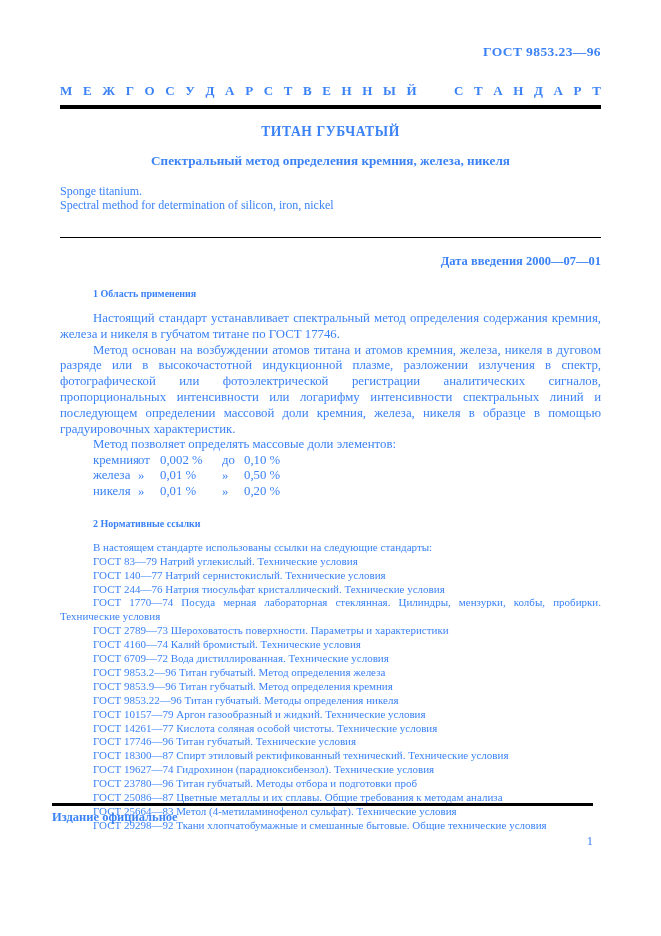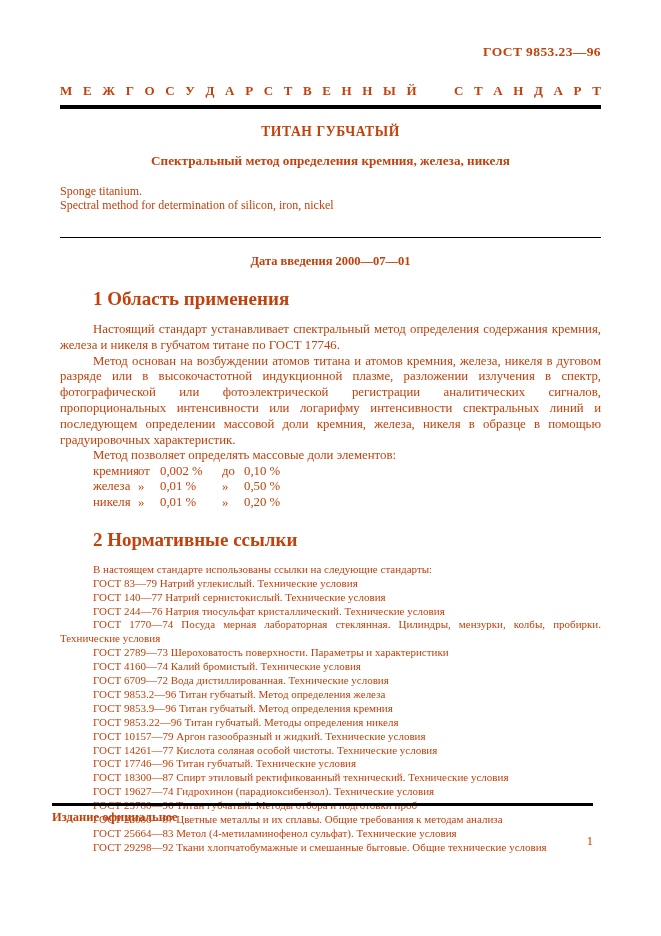--- a/index.html
+++ b/index.html
@@ -1,38 +1,38 @@
 <!DOCTYPE html>
 <html><head>
 <meta charset="utf-8">
 <style>
   html, body { margin:0; padding:0; background:#ffffff; }
   .page {
     position:relative; width:661px; height:936px; background:#ffffff;
-    font-family:"Liberation Serif", serif; color:#c2410c; overflow:hidden;
+    font-family:"Liberation Serif", serif; color:#3b82f6; overflow:hidden;
     -webkit-font-smoothing:antialiased;
   }
   .content { position:absolute; left:60px; top:0; width:541px; }
 
   .doc-code { margin-top:44px; text-align:right; font-weight:bold; font-size:13.5px; letter-spacing:0.4px; }
 
   .banner { margin-top:23px; display:flex; justify-content:space-between; align-items:baseline;
             font-weight:bold; font-size:13px; white-space:nowrap; }
   .banner .banner-space { display:inline-block; width:16px; }
 
   .rule-thick { height:3.5px; background:#000; margin-top:6px; }
   .rule-thin  { height:1.5px; background:#000; margin-top:24px; }
 
   .title-main { margin-top:15px; text-align:center; font-weight:bold; font-size:13.6px; letter-spacing:0.6px; }
   .title-sub  { margin-top:13px; text-align:center; font-weight:bold; font-size:13.2px; }
   .title-en   { margin-top:15px; font-size:12px; line-height:14.5px; }
 
-  .date-line { margin-top:16px; text-align:center; font-weight:bold; font-size:12.5px; }
+  .date-line { margin-top:16px; text-align:right; font-weight:bold; font-size:12.5px; }
 
-  .sec-heading { margin:0; margin-left:33px; font-weight:bold; font-size:19px; }
+  .sec-heading { margin:0; margin-left:33px; font-weight:bold; font-size:10px; }
   .sec-heading.first { margin-top:19px; }
   .sec-heading.second { margin-top:19px; }
 
   p.body { margin:0; font-size:12.8px; line-height:15.8px; text-align:justify; text-indent:33px; }
   p.body.first-para { margin-top:12px; }
 
   .ranges { margin-left:33px; font-size:12.8px; line-height:15.2px; }
   .ranges .range-row span { display:inline-block; vertical-align:baseline; }
   .ranges .rname  { width:45px; }
   .ranges .rlabel { width:22px; }

